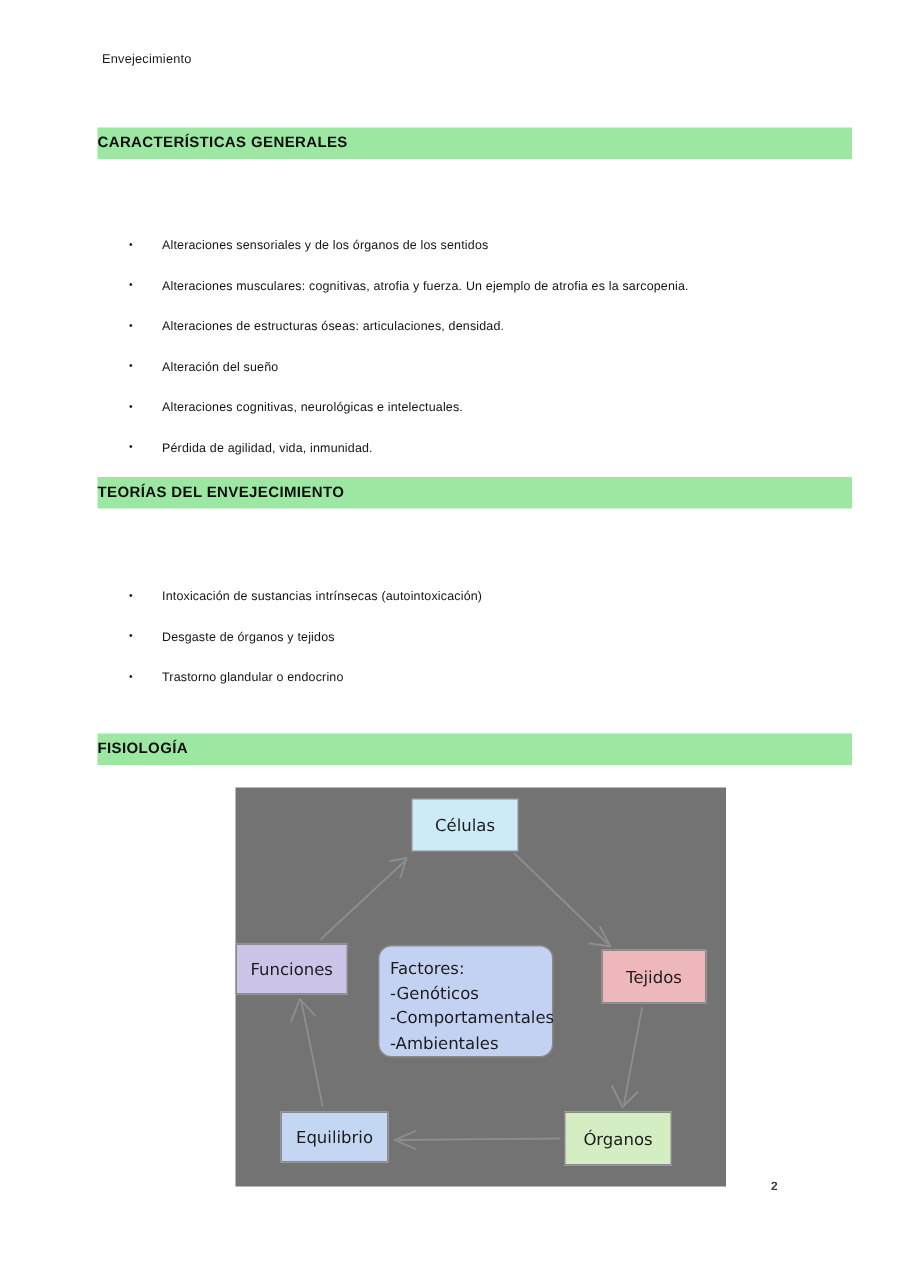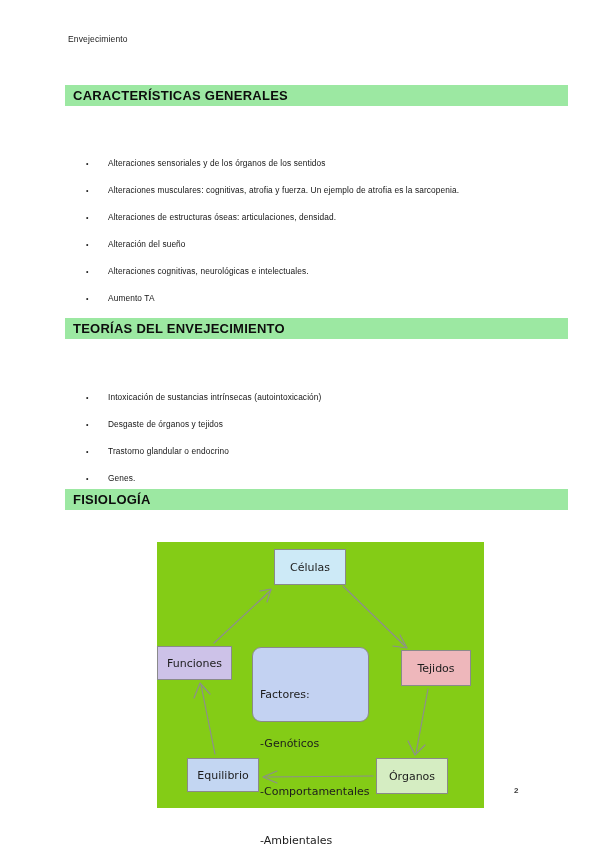--- a/index.html
+++ b/index.html
@@ -33,22 +33,21 @@
   .section-bar {
     position: absolute;
     left: 65px;
     width: 503px;
     height: 21px;
     background: #9ce8a2;
     display: flex;
     align-items: center;
   }
   .section-bar .section-title {
-    padding-left: 8px;
-    font-size: 13px;
+    font-size: 10px;
     font-weight: bold;
     letter-spacing: 0.25px;
     color: #0d0d0d;
   }
 
   
   .bullet-list {
     position: absolute;
     left: 84px;
     width: 480px;
@@ -74,24 +73,24 @@
     line-height: 13px;
     color: #141414;
     letter-spacing: 0.12px;
     white-space: nowrap;
   }
 
   
   #diagram-area {
     position: absolute;
     left: 157px;
-    top: 542px;
+    top: 525px;
     width: 327px;
     height: 266px;
-    background: #84cc16;
+    background: #737373;
   }
   #diagram-svg {
     position: absolute;
     left: 0;
     top: 0;
   }
   .node {
     position: absolute;
     box-sizing: border-box;
     border: 1px solid #8a8a8a;
@@ -127,21 +126,21 @@
     left: 95px; top: 105px; width: 117px; height: 75px;
     background: #c3d2f2;
     border-radius: 9px;
     display: block;
     padding: 7px 0 0 7px;
     font-size: 11px;
     line-height: 16.5px;
     color: #1c1c1c;
     text-align: left;
   }
-  #node-factores div { white-space: nowrap; margin-top: 32px; }
+  #node-factores div { white-space: nowrap; }
 
   
   .page-number {
     position: absolute;
     left: 514px;
     top: 786px;
     font-size: 8px;
     font-weight: bold;
     color: #3b3b3b;
   }
@@ -173,44 +172,44 @@
     <div class="bullet-row">
       <span class="bullet-mark">•</span>
       <span class="bullet-text">Alteración del sueño</span>
     </div>
     <div class="bullet-row">
       <span class="bullet-mark">•</span>
       <span class="bullet-text">Alteraciones cognitivas, neurológicas e intelectuales.</span>
     </div>
     <div class="bullet-row">
       <span class="bullet-mark">•</span>
+      <span class="bullet-text">Pérdida de agilidad, vida,  inmunidad.</span>
+    </div>
+    <div class="bullet-row">
+      <span class="bullet-mark">•</span>
       <span class="bullet-text">Aumento TA</span>
     </div>
   </div>
 
   <div class="section-bar" style="top:318px;">
     <span class="section-title">TEORÍAS DEL ENVEJECIMIENTO</span>
   </div>
 
   <div class="bullet-list" style="top:356px;">
     <div class="bullet-row">
       <span class="bullet-mark">•</span>
       <span class="bullet-text">Intoxicación de sustancias intrínsecas (autointoxicación)</span>
     </div>
     <div class="bullet-row">
       <span class="bullet-mark">•</span>
       <span class="bullet-text">Desgaste de órganos y tejidos</span>
     </div>
     <div class="bullet-row">
       <span class="bullet-mark">•</span>
       <span class="bullet-text">Trastorno glandular o endocrino</span>
-    </div>
-    <div class="bullet-row">
-      <span class="bullet-mark">•</span>
-      <span class="bullet-text">Genes.</span>
     </div>
   </div>
 
   <div class="section-bar" style="top:489px;">
     <span class="section-title">FISIOLOGÍA</span>
   </div>
 
   <div id="diagram-area">
 
     <svg id="diagram-svg" width="327" height="266" viewBox="0 0 327 266">

